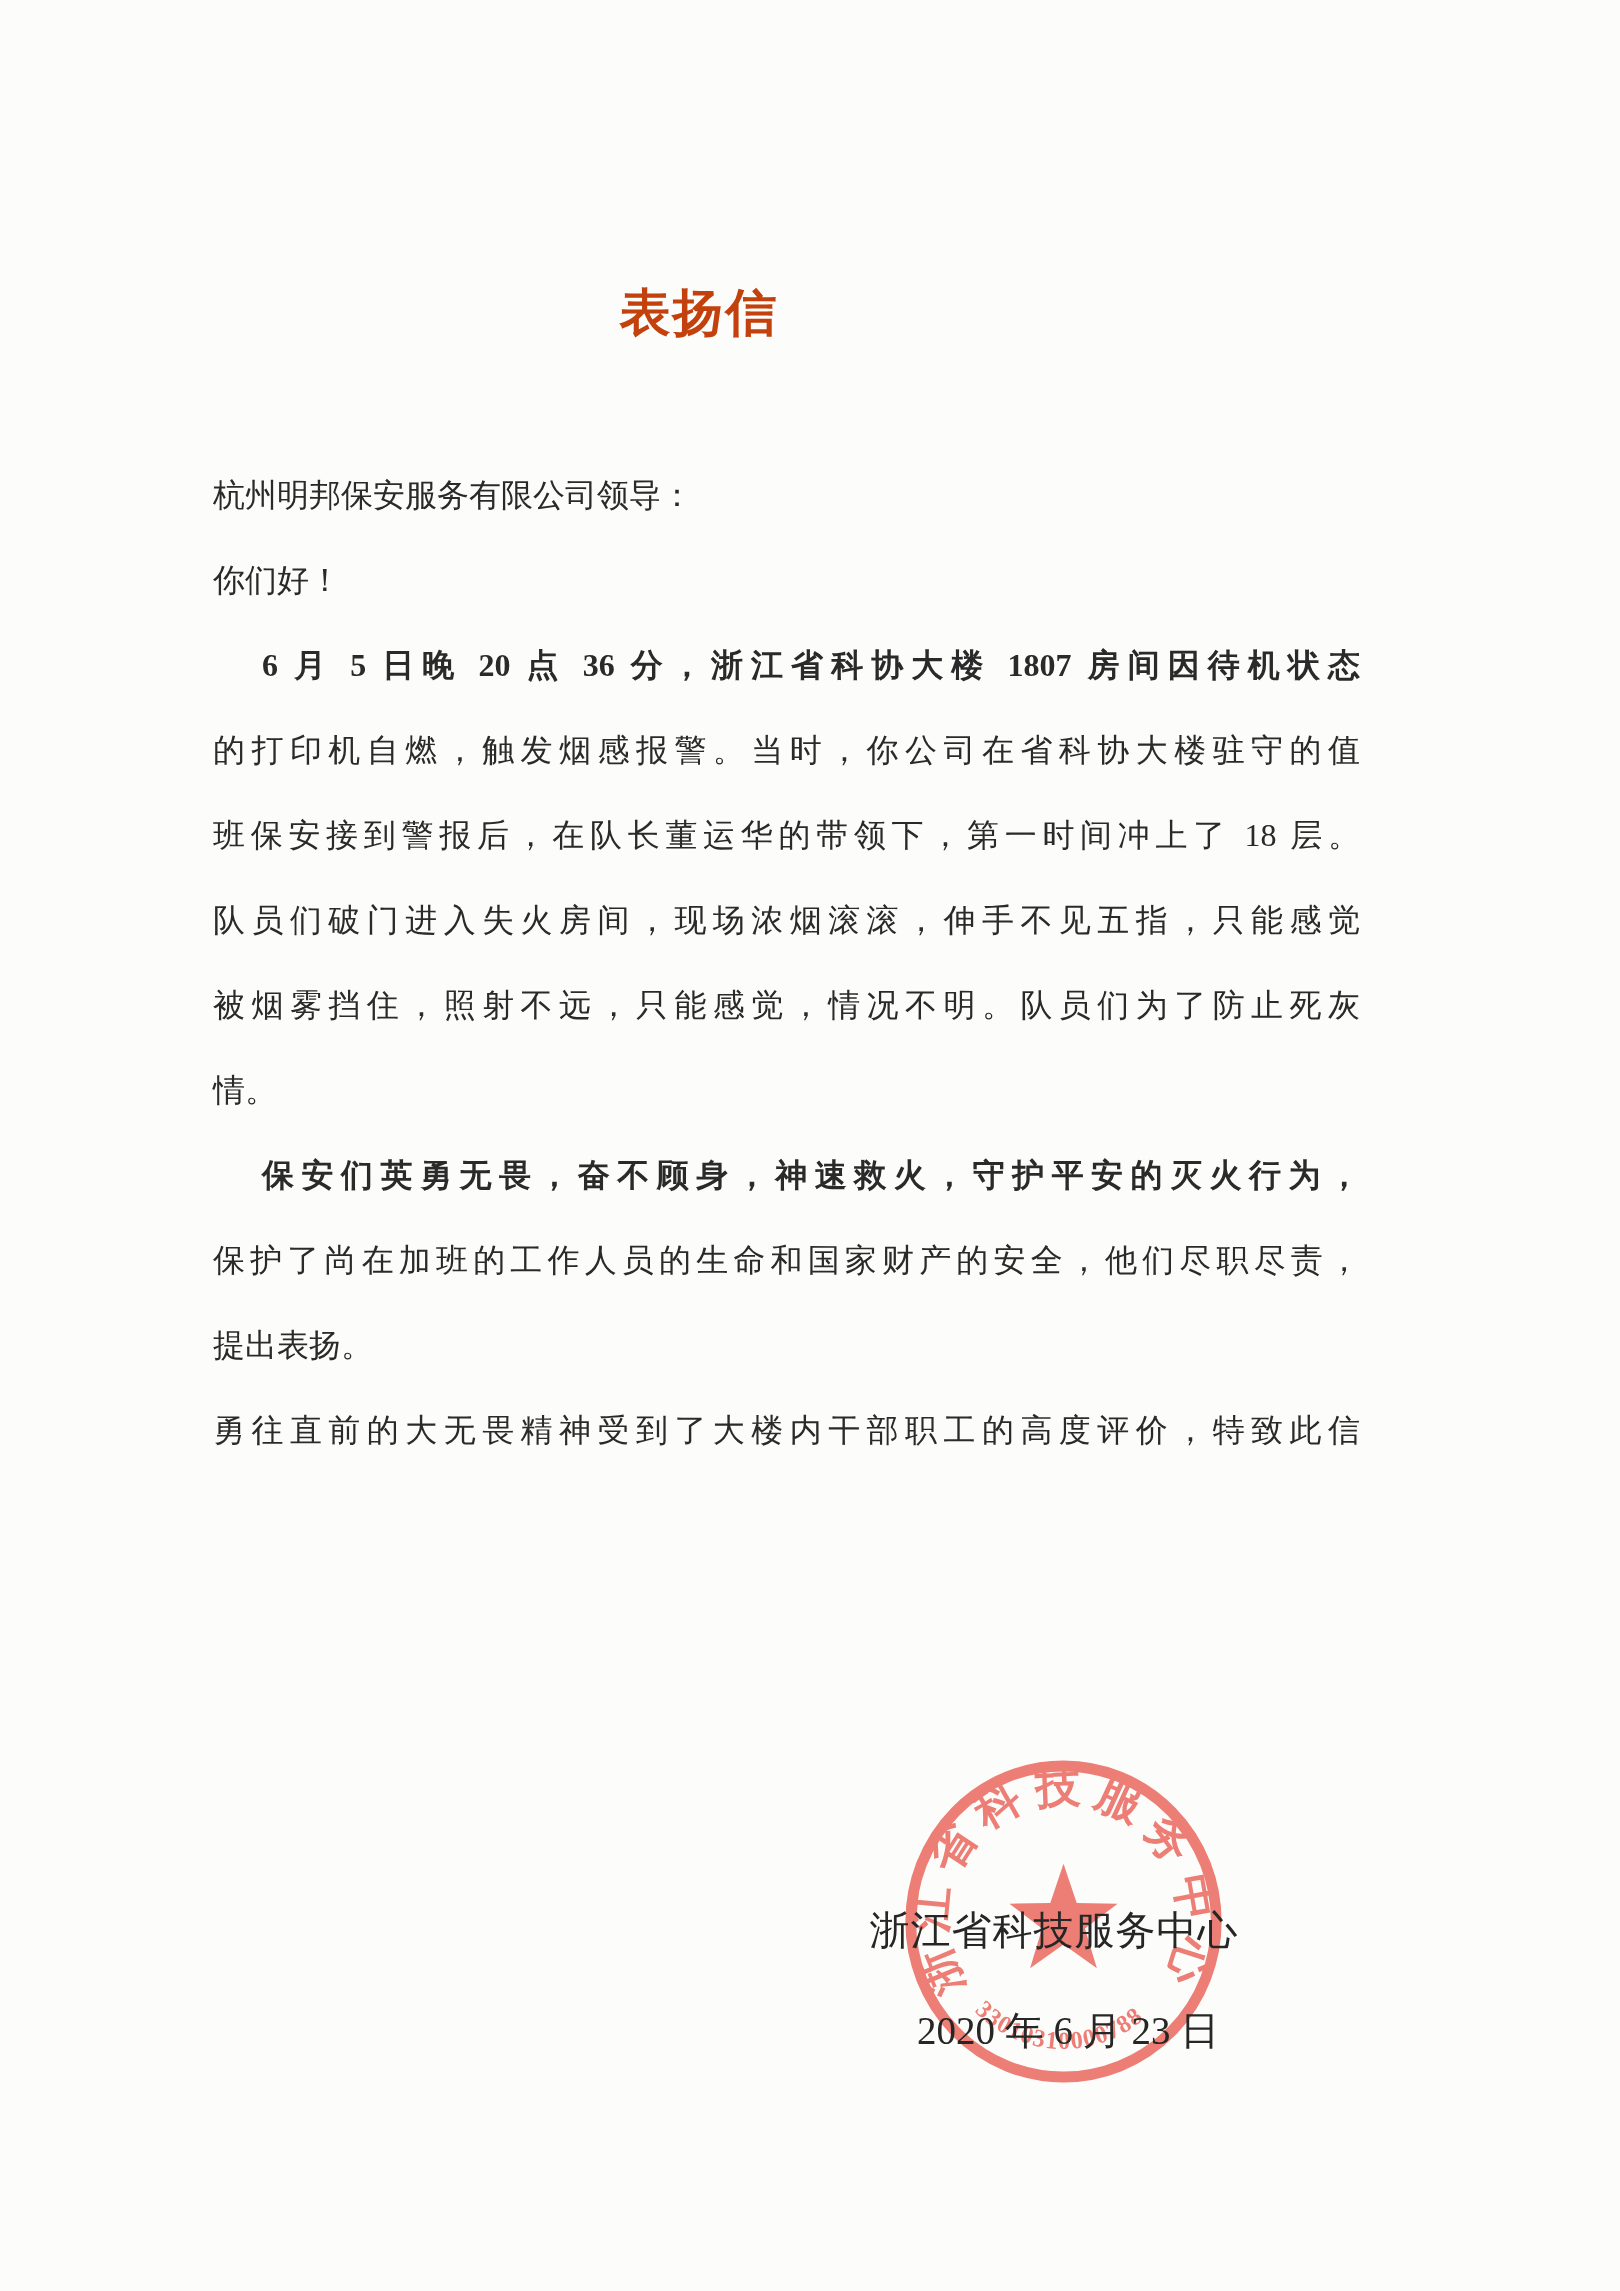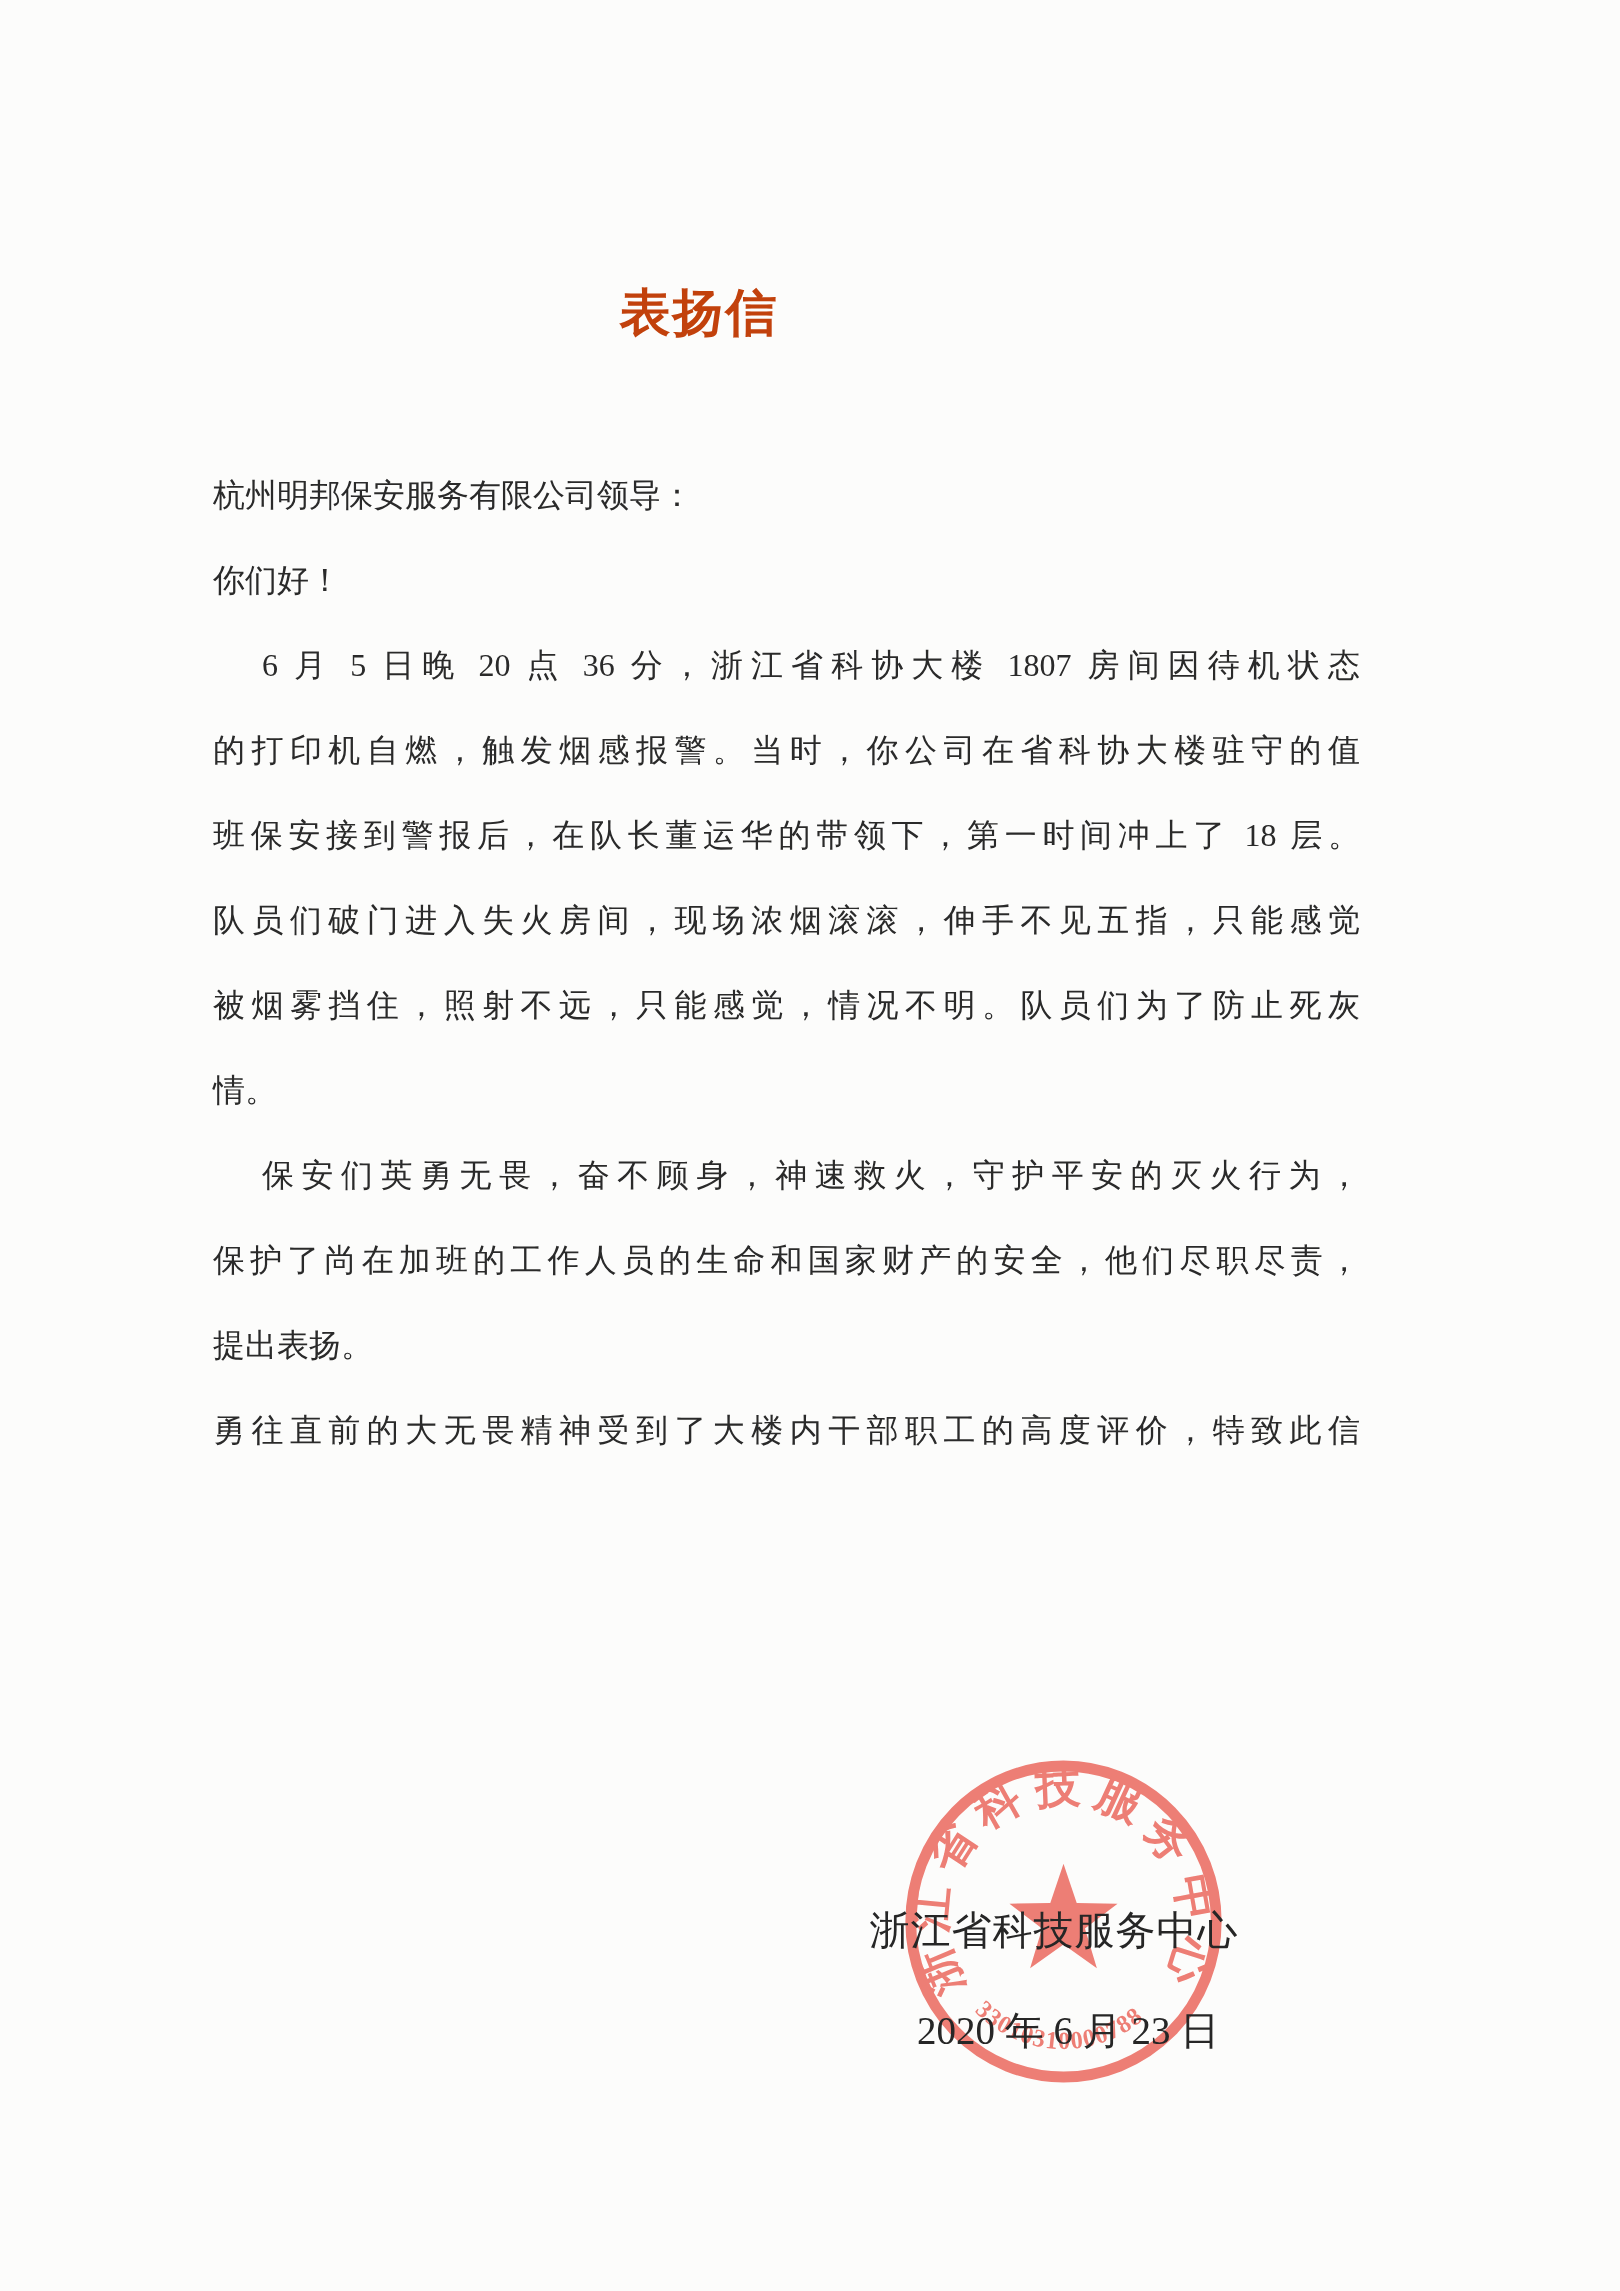--- a/index.html
+++ b/index.html
@@ -40,20 +40,21 @@
   .line {
     white-space: pre-wrap;
     word-break: break-all;
   }
   .line.justify {
     text-align: justify;
     text-align-last: justify;
   }
   .line.indent {
     text-indent: 49px;
+    font-weight: bold;
   }
   .seal {
     position: absolute;
     left: 899px;
     top: 1754px;
     width: 329px;
     height: 335px;
     z-index: 2;
     opacity: 0.92;
     mix-blend-mode: multiply;

